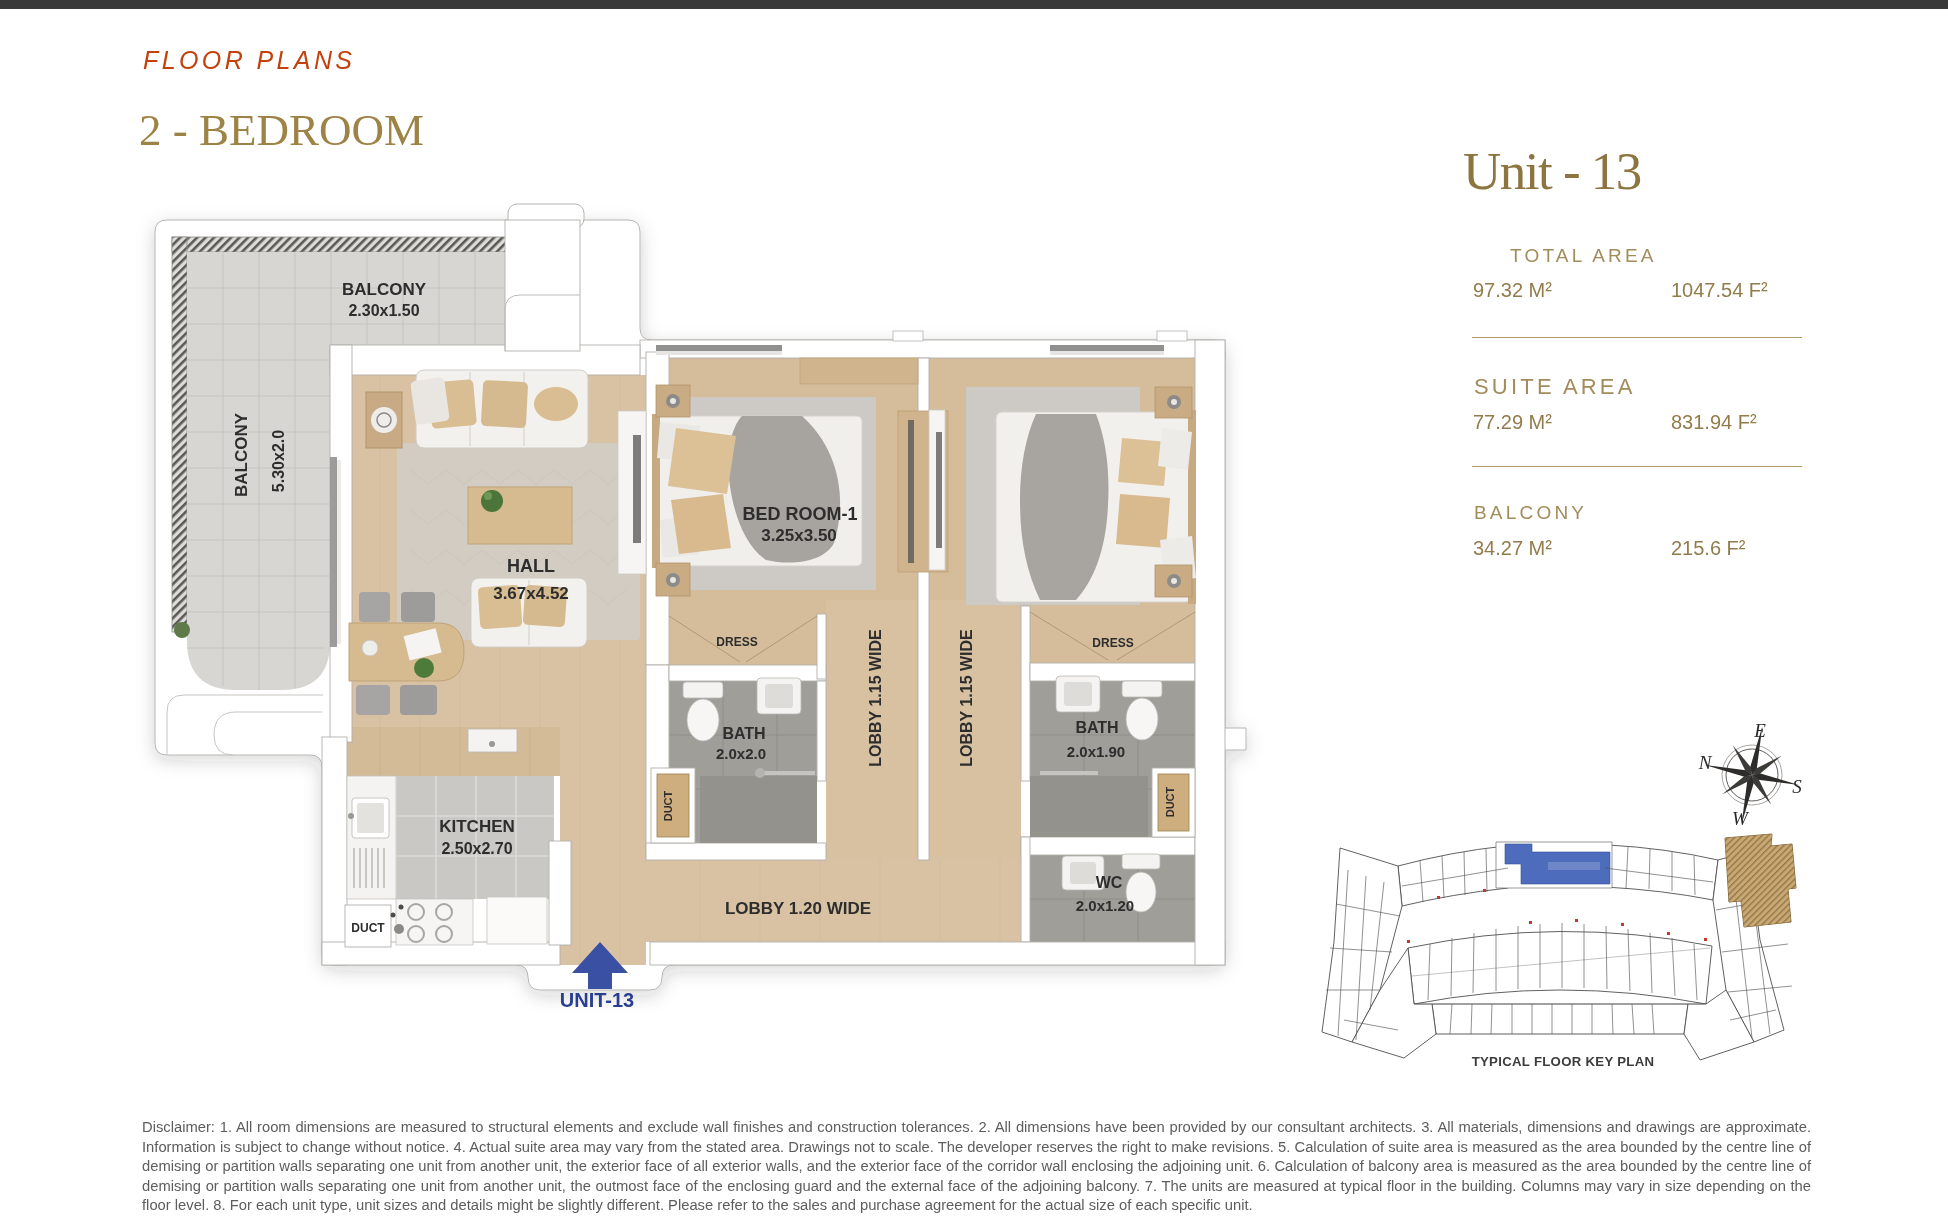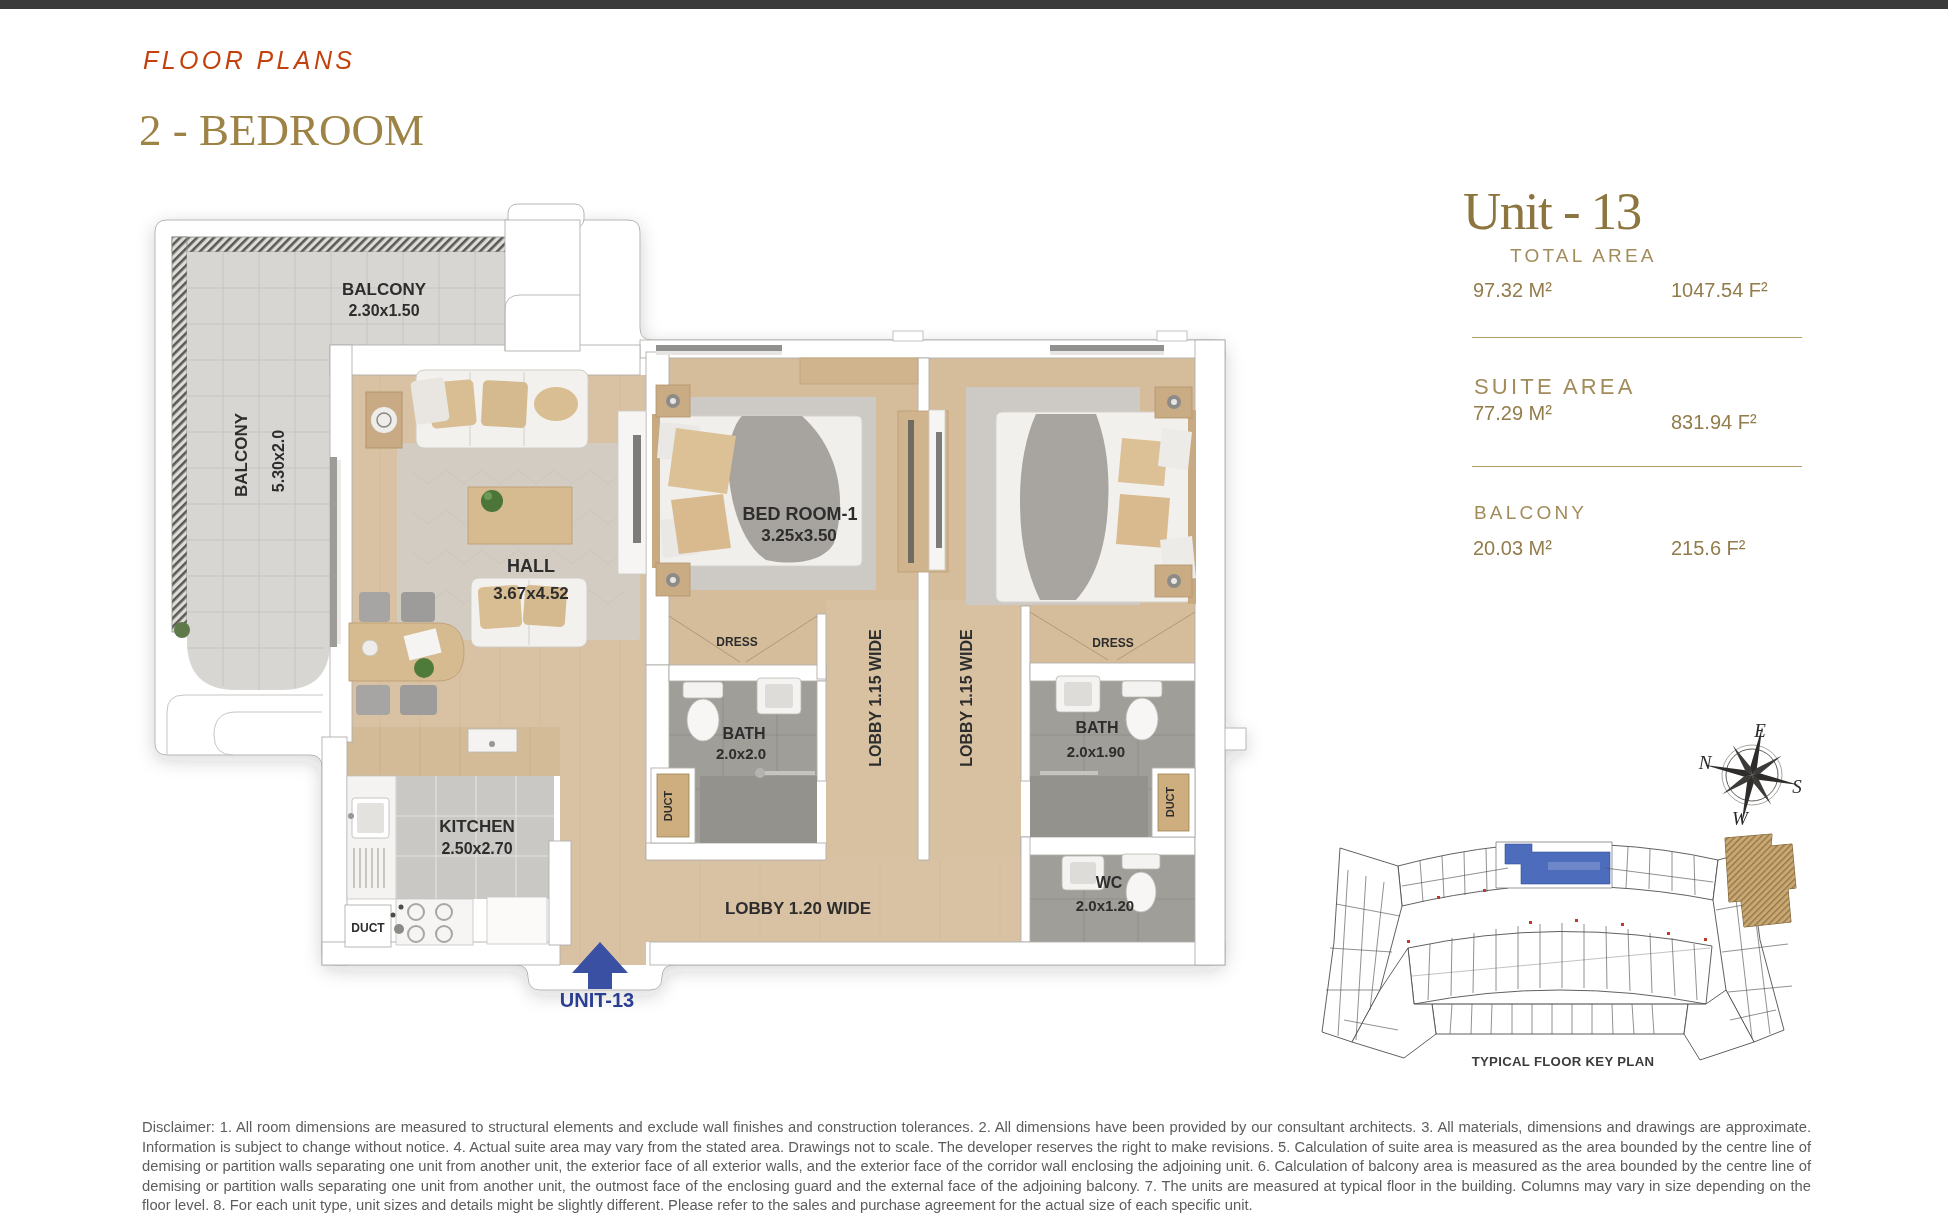--- a/index.html
+++ b/index.html
@@ -9,41 +9,41 @@
 </style>
 </head>
 <body>
 
 <div class="abs" style="left:0;top:0;width:1948px;height:9px;background:#3a3a3a;"></div>
 
 <div class="abs" style="left:143px;top:46px;font-size:25px;color:#c2410c;letter-spacing:3.4px;font-weight:500;font-style:italic;">FLOOR PLANS</div>
 
 <div class="abs" style="left:139px;top:104px;font-family:'Liberation Serif',serif;font-size:45px;color:#9d8345;letter-spacing:0px;">2 - BEDROOM</div>
 
-<div class="abs" style="left:1463px;top:141px;font-family:'Liberation Serif',serif;font-size:53px;color:#8d7540;letter-spacing:-1.5px;margin-top:40px;">Unit - 13</div>
+<div class="abs" style="left:1463px;top:141px;font-family:'Liberation Serif',serif;font-size:53px;color:#8d7540;letter-spacing:-1.5px;">Unit - 13</div>
 
 <div class="abs" style="left:1474px;top:245px;font-size:19px;color:#a28c5c;letter-spacing:3.2px;margin-left:36px;">TOTAL AREA</div>
 
 <div class="abs" style="left:1473px;top:279px;font-size:20px;color:#937c4b;">97.32 M²</div>
 
 <div class="abs" style="left:1671px;top:279px;font-size:20px;color:#937c4b;text-align:center;">1047.54 F²</div>
 
 <div class="abs" style="left:1472px;top:337px;width:330px;height:1px;background:#b49b66;"></div>
 
 <div class="abs" style="left:1474px;top:374px;font-size:22px;color:#a28c5c;letter-spacing:3.2px;">SUITE AREA</div>
 
-<div class="abs" style="left:1473px;top:402px;font-size:20px;color:#937c4b;">77.29 M²</div>
+<div class="abs" style="left:1473px;top:411px;font-size:20px;color:#937c4b;">77.29 M²</div>
 
 <div class="abs" style="left:1671px;top:411px;font-size:20px;color:#937c4b;">831.94 F²</div>
 
 <div class="abs" style="left:1472px;top:466px;width:330px;height:1px;background:#b49b66;"></div>
 
 <div class="abs" style="left:1474px;top:502px;font-size:19px;color:#a28c5c;letter-spacing:3.2px;">BALCONY</div>
 
-<div class="abs" style="left:1473px;top:537px;font-size:20px;color:#937c4b;">20.03 M²</div>
+<div class="abs" style="left:1473px;top:537px;font-size:20px;color:#937c4b;">34.27 M²</div>
 
 <div class="abs" style="left:1671px;top:537px;font-size:20px;color:#937c4b;">215.6 F²</div>
 
 <div class="abs" style="left:142px;top:1118px;width:1669px;font-size:14.75px;line-height:19.6px;color:#5d5d5d;text-align:justify;">Disclaimer: 1. All room dimensions are measured to structural elements and exclude wall finishes and construction tolerances. 2. All dimensions have been provided by our consultant architects. 3. All materials, dimensions and drawings are approximate. Information is subject to change without notice. 4. Actual suite area may vary from the stated area. Drawings not to scale. The developer reserves the right to make revisions. 5. Calculation of suite area is measured as the area bounded by the centre line of demising or partition walls separating one unit from another unit, the exterior face of all exterior walls, and the exterior face of the corridor wall enclosing the adjoining unit. 6. Calculation of balcony area is measured as the area bounded by the centre line of demising or partition walls separating one unit from another unit, the outmost face of the enclosing guard and the external face of the adjoining balcony. 7. The units are measured at typical floor in the building. Columns may vary in size depending on the floor level. 8. For each unit type, unit sizes and details might be slightly different. Please refer to the sales and purchase agreement for the actual size of each specific unit.</div>
 
 <svg class="abs" style="left:0;top:0;" width="1948" height="1218" viewBox="0 0 1948 1218">
 <defs>
   <pattern id="hatch" width="6" height="6" patternUnits="userSpaceOnUse" patternTransform="rotate(45)">
     <rect width="6" height="6" fill="#dddcd9"></rect>
     <rect width="2.6" height="6" fill="#5a5955"></rect>

